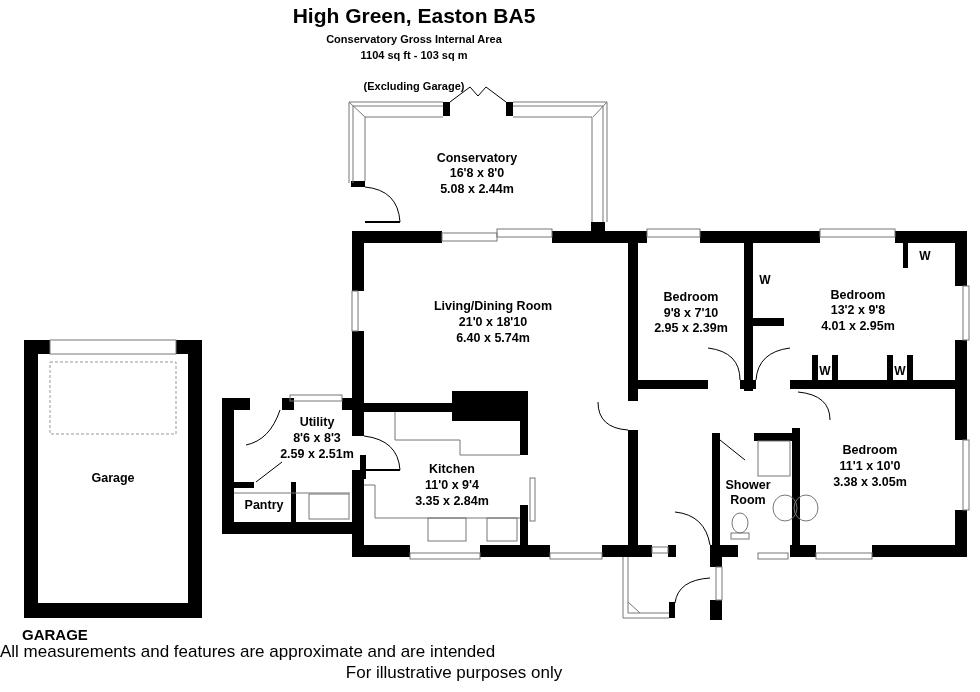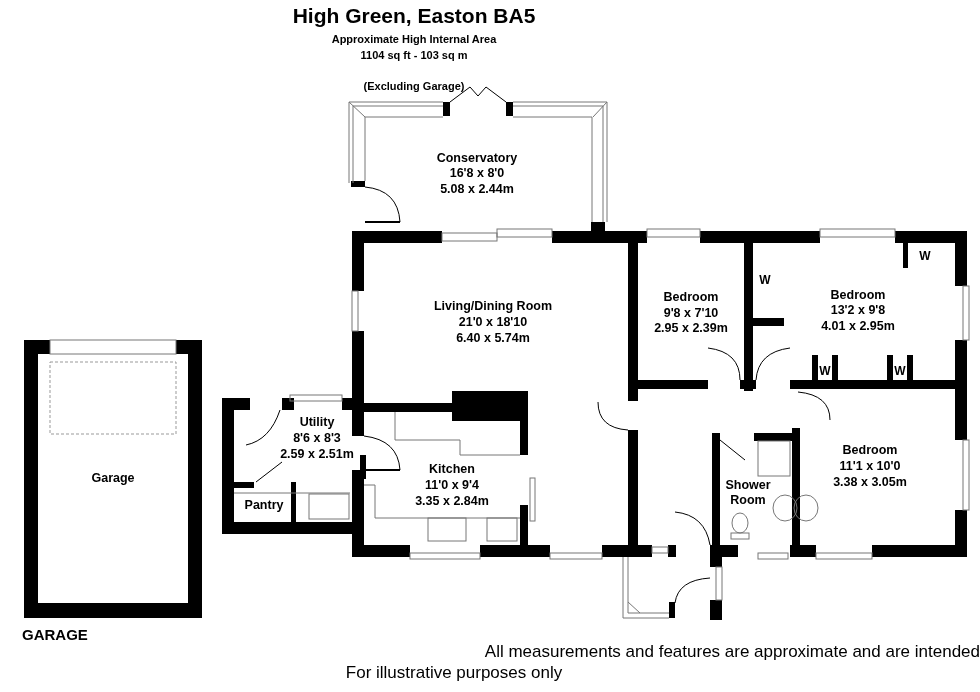--- a/index.html
+++ b/index.html
@@ -6,28 +6,28 @@
   body { width:980px; height:692px; position:relative; overflow:hidden; font-family:"Liberation Sans", sans-serif; color:#000; }
   .hdr { position:absolute; left:0; width:828px; text-align:center; font-weight:bold; }
   #title { top:4px; font-size:21px; }
   #sub1 { top:33px; font-size:11px; }
   #sub2 { top:49px; font-size:11px; }
   #sub3 { top:80px; font-size:11px; }
   svg { position:absolute; left:0; top:0; }
   .lbl { font-family:"Liberation Sans", sans-serif; font-weight:bold; font-size:12.5px; text-anchor:middle; fill:#000; }
   .w { font-family:"Liberation Sans", sans-serif; font-weight:bold; font-size:12px; text-anchor:middle; fill:#000; }
   #garage-caption { position:absolute; left:22px; top:626px; font-size:15px; font-weight:bold; }
-  #footer1 { position:absolute; left:0; width:980px; top:642px; text-align:right; font-size:17px; }
+  #footer1 { position:absolute; left:0; width:980px; top:642px; text-align:left; font-size:17px; }
   #footer2 { position:absolute; left:0; width:908px; top:663px; text-align:center; font-size:17px; }
 </style>
 </head>
 <body>
 
 <div id="title" class="hdr">High Green, Easton BA5</div>
-<div id="sub1" class="hdr">Approximate High Internal Area</div>
+<div id="sub1" class="hdr">Conservatory Gross Internal Area</div>
 <div id="sub2" class="hdr">1104 sq ft - 103 sq m</div>
 <div id="sub3" class="hdr">(Excluding Garage)</div>
 
 <svg width="980" height="692" viewBox="0 0 980 692">
   <g fill="#000" stroke="none">
 
     <rect x="352" y="231" width="90" height="12"></rect>
     <rect x="552" y="231" width="90" height="12"></rect>
     <rect x="632" y="231" width="15" height="12"></rect>
     <rect x="700" y="231" width="120" height="12"></rect>

